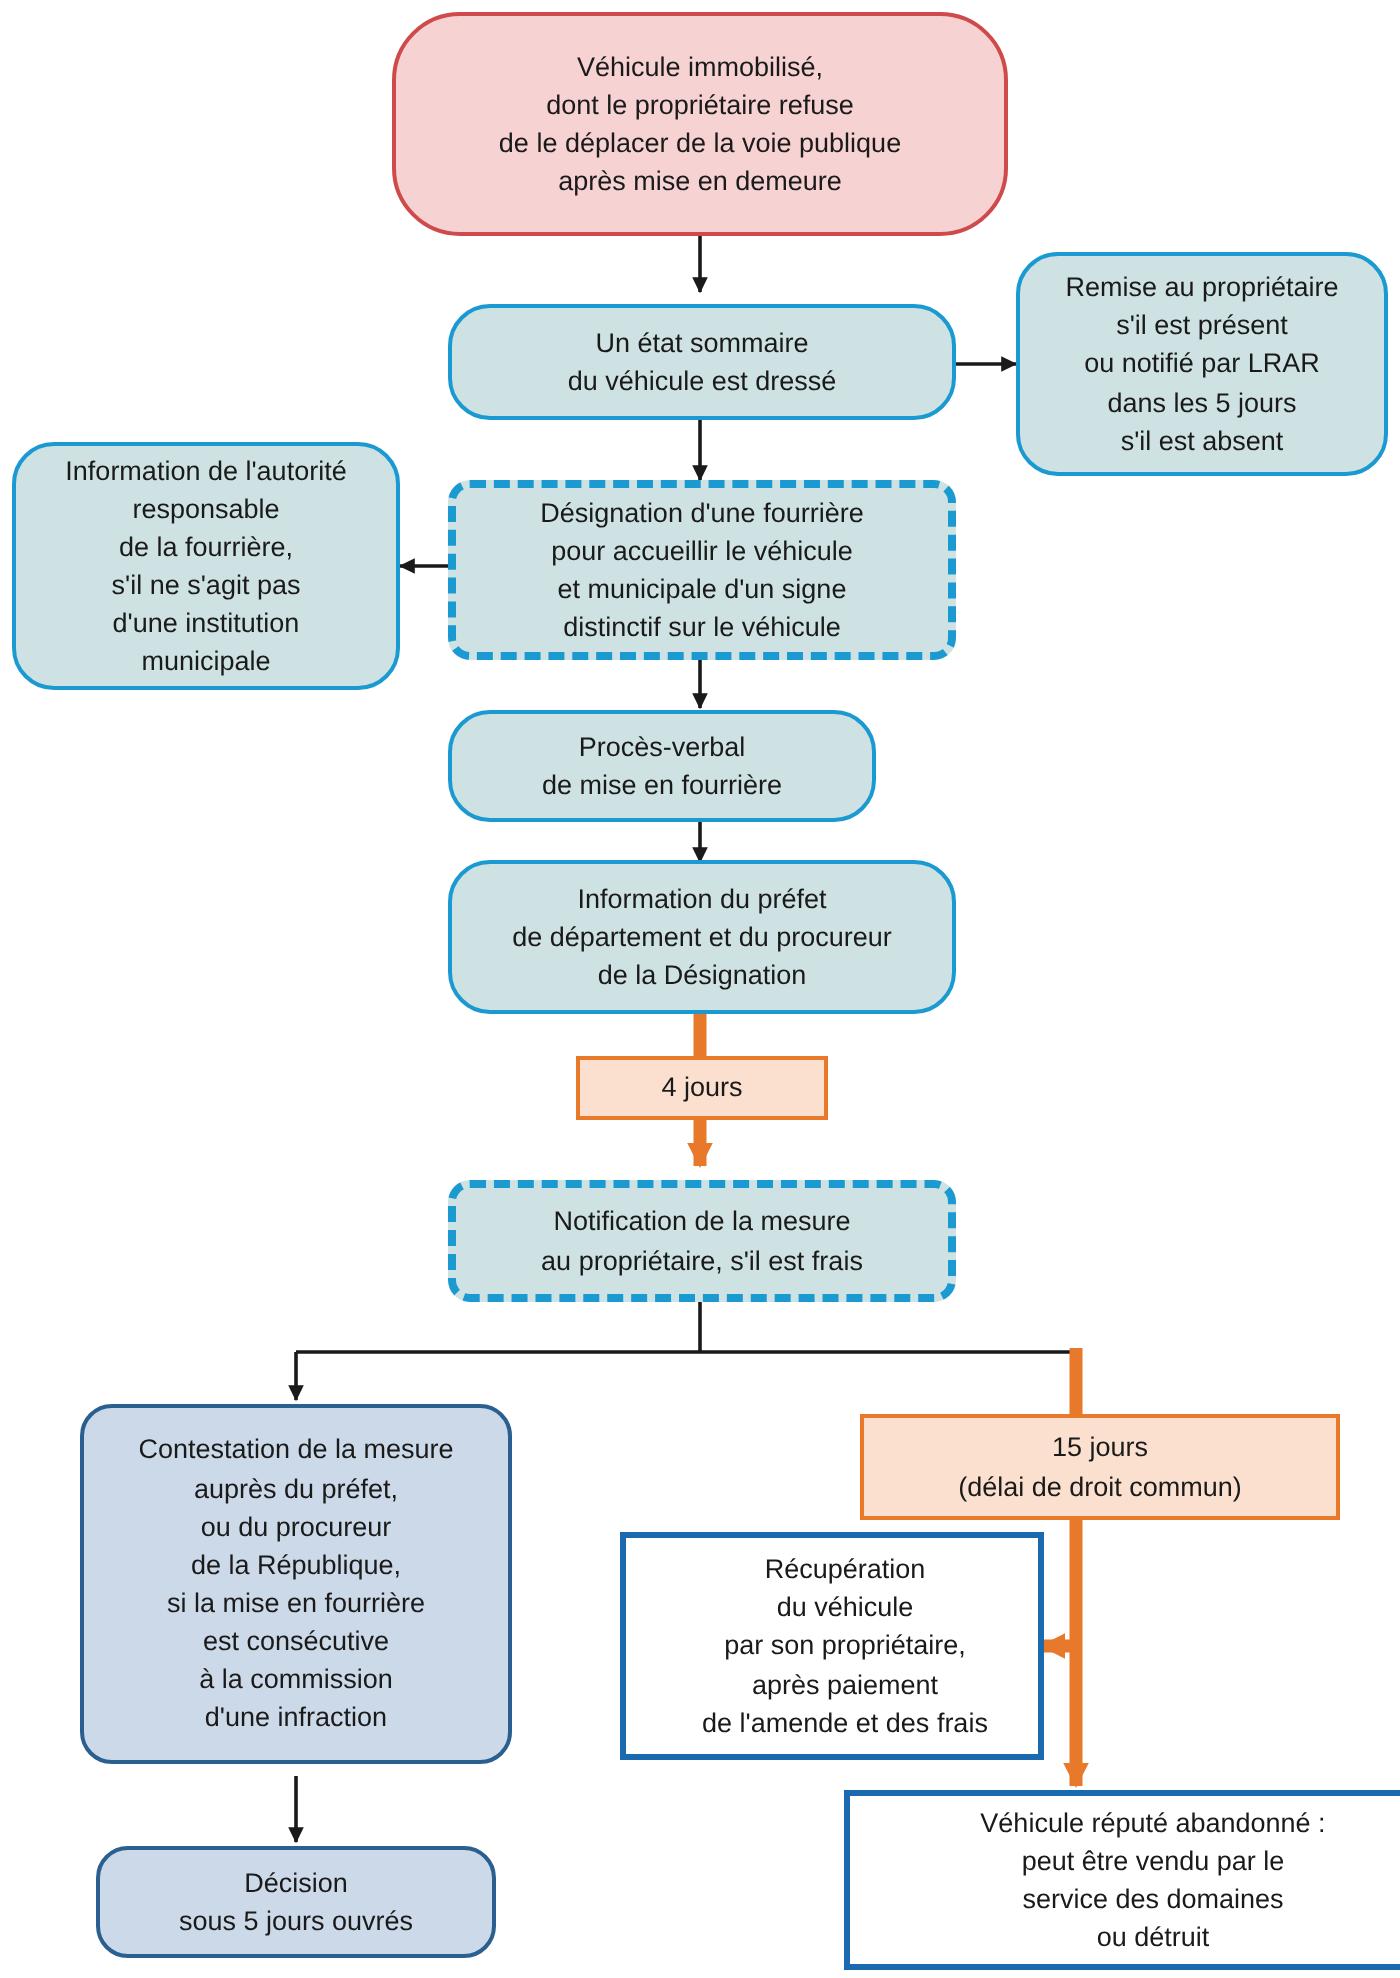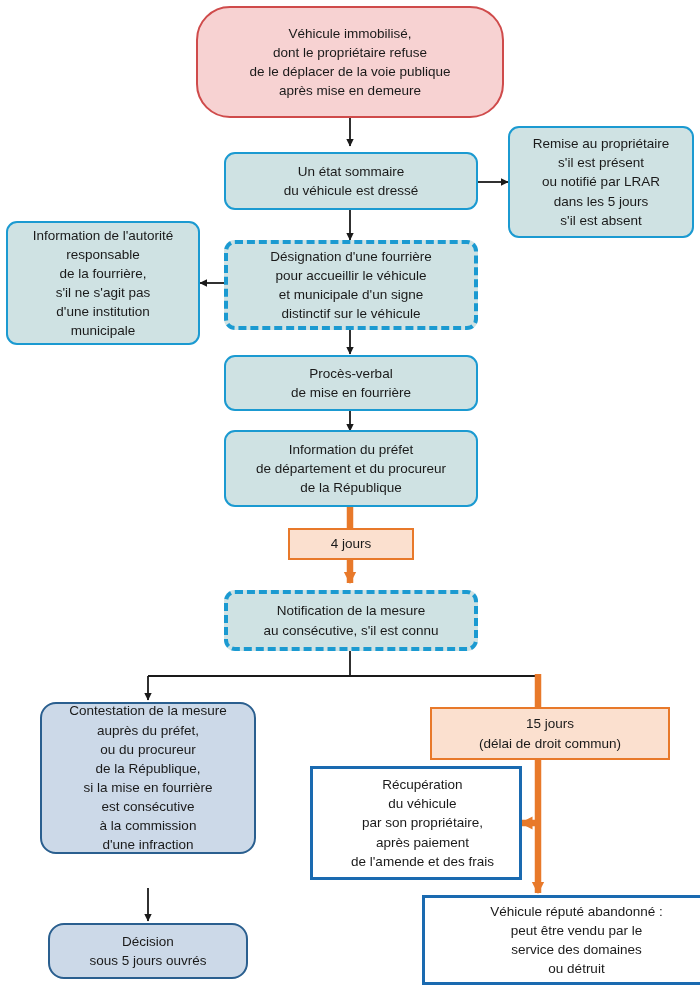--- a/index.html
+++ b/index.html
@@ -46,21 +46,21 @@
 
   
   .n-start {
     background: #f7d2d2;
     border: 2.5px solid #cf4b4b;
     border-radius: 34px;
   }
   .n-teal {
     background: #cfe2e3;
     border: 2.5px solid #1b9ad1;
-    border-radius: 11px;
+    border-radius: 21px;
   }
   .n-teal-dashed {
     background: #cfe2e3;
     border: 4px dashed #1b9ad1;
     border-radius: 11px;
   }
   .n-steel {
     background: #ccd9e8;
     border: 2.5px solid #2a5f8f;
     border-radius: 16px;
@@ -177,41 +177,41 @@
 
   <div class="node n-teal" style="left:6px; top:221px; width:194px; height:124px;">
     <span class="txt">Information de l'autorité
 responsable
 de la fourrière,
 s'il ne s'agit pas
 d'une institution
 municipale</span>
   </div>
 
-  <div class="node n-teal" style="left:224px; top:355px; width:254px; height:56px;">
+  <div class="node n-teal" style="left:224px; top:355px; width:214px; height:56px;">
     <span class="txt">Procès-verbal
 de mise en fourrière</span>
   </div>
 
   <div class="node n-teal" style="left:224px; top:430px; width:254px; height:77px;">
     <span class="txt">Information du préfet
 de département et du procureur
-de la République</span>
+de la Désignation</span>
   </div>
 
   <div class="node n-orange" style="left:288px; top:528px; width:126px; height:32px;">
     <span class="txt">4 jours</span>
   </div>
 
   <div class="node n-teal-dashed" style="left:224px; top:590px; width:254px; height:61px;">
     <span class="txt">Notification de la mesure
-au consécutive, s'il est connu</span>
-  </div>
-
-  <div class="node n-steel" style="left:40px; top:702px; width:216px; height:152px;">
+au propriétaire, s'il est frais</span>
+  </div>
+
+  <div class="node n-steel" style="left:40px; top:702px; width:216px; height:180px;">
     <span class="txt">Contestation de la mesure
 auprès du préfet,
 ou du procureur
 de la République,
 si la mise en fourrière
 est consécutive
 à la commission
 d'une infraction</span>
   </div>
 

